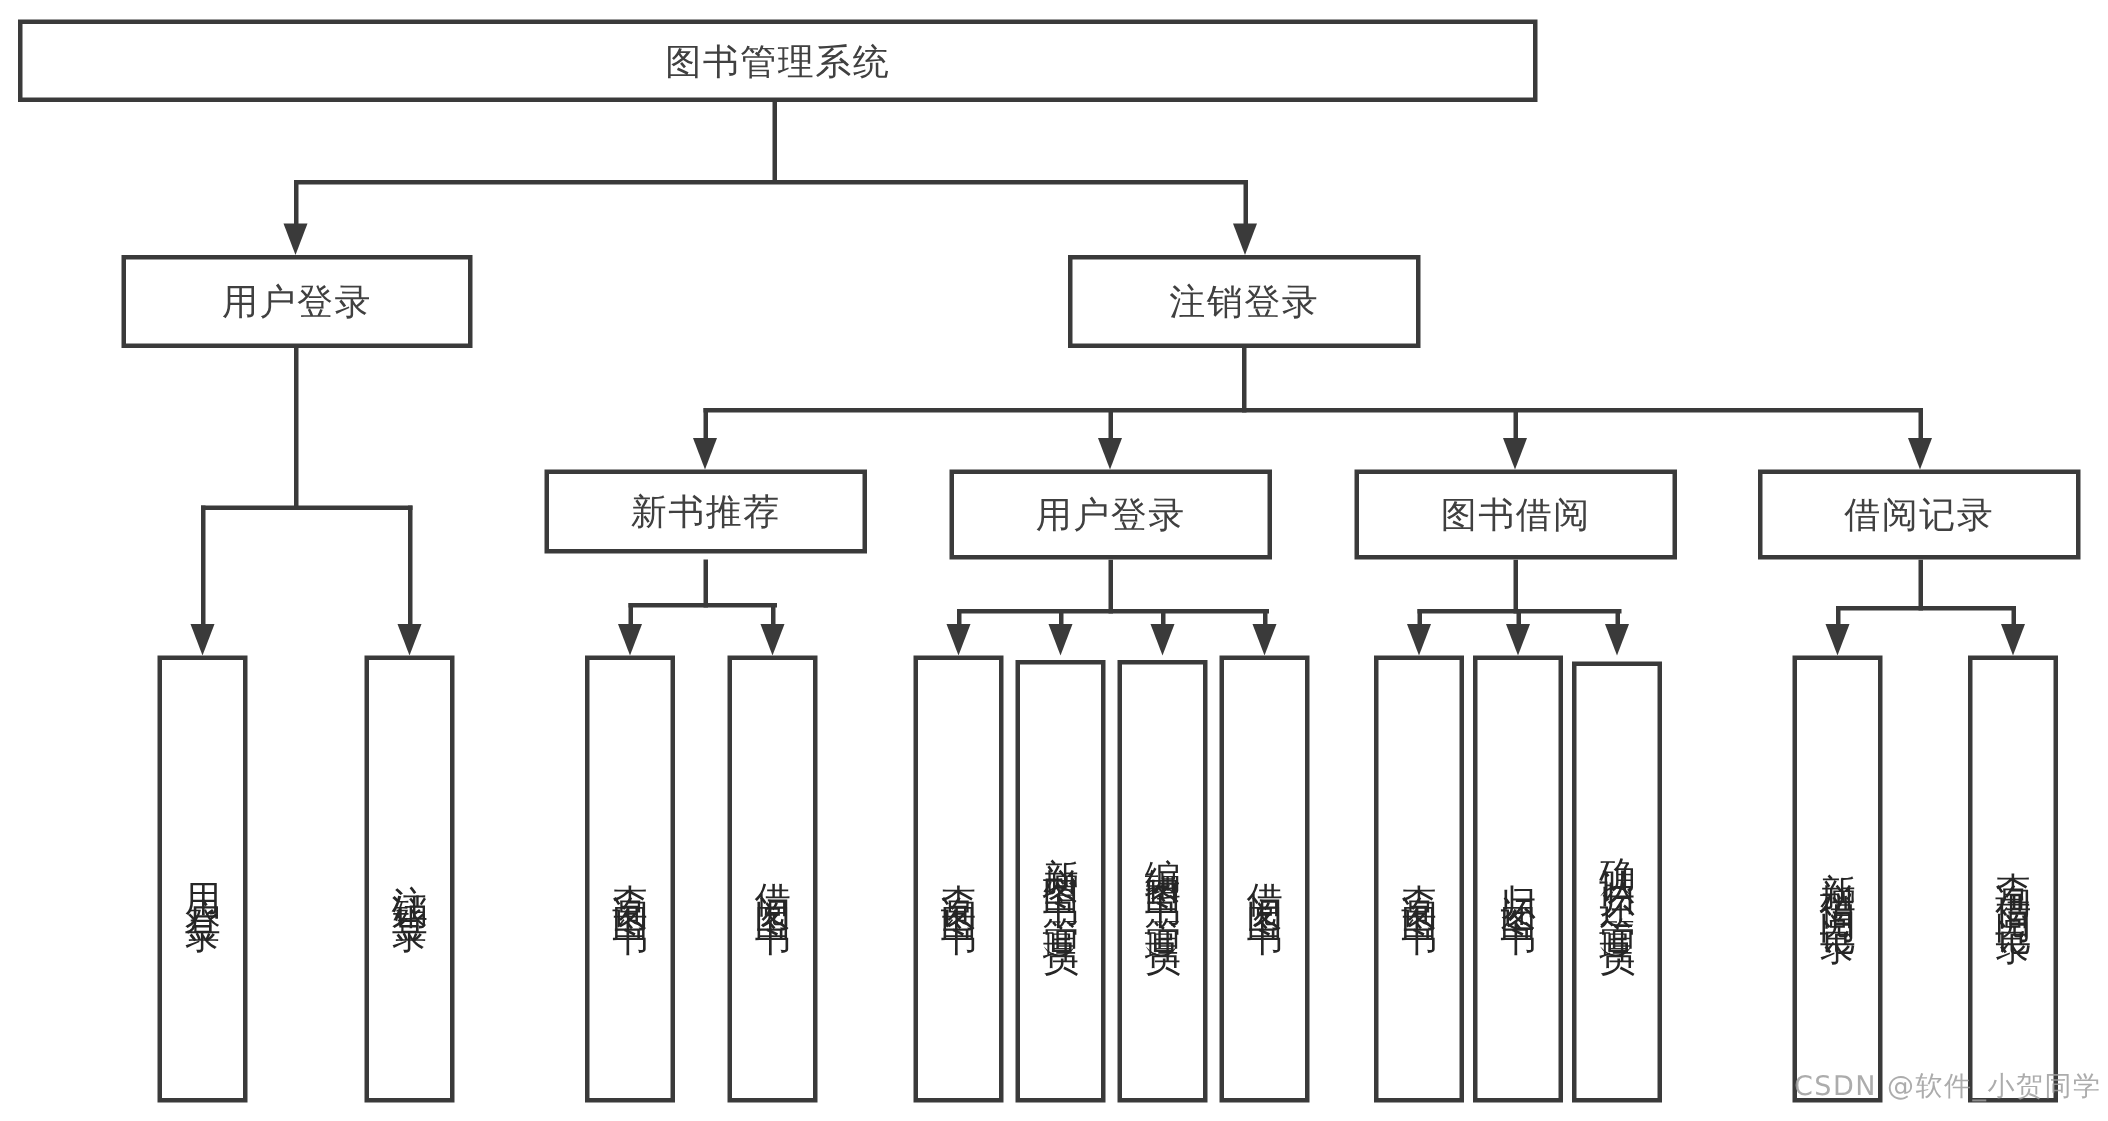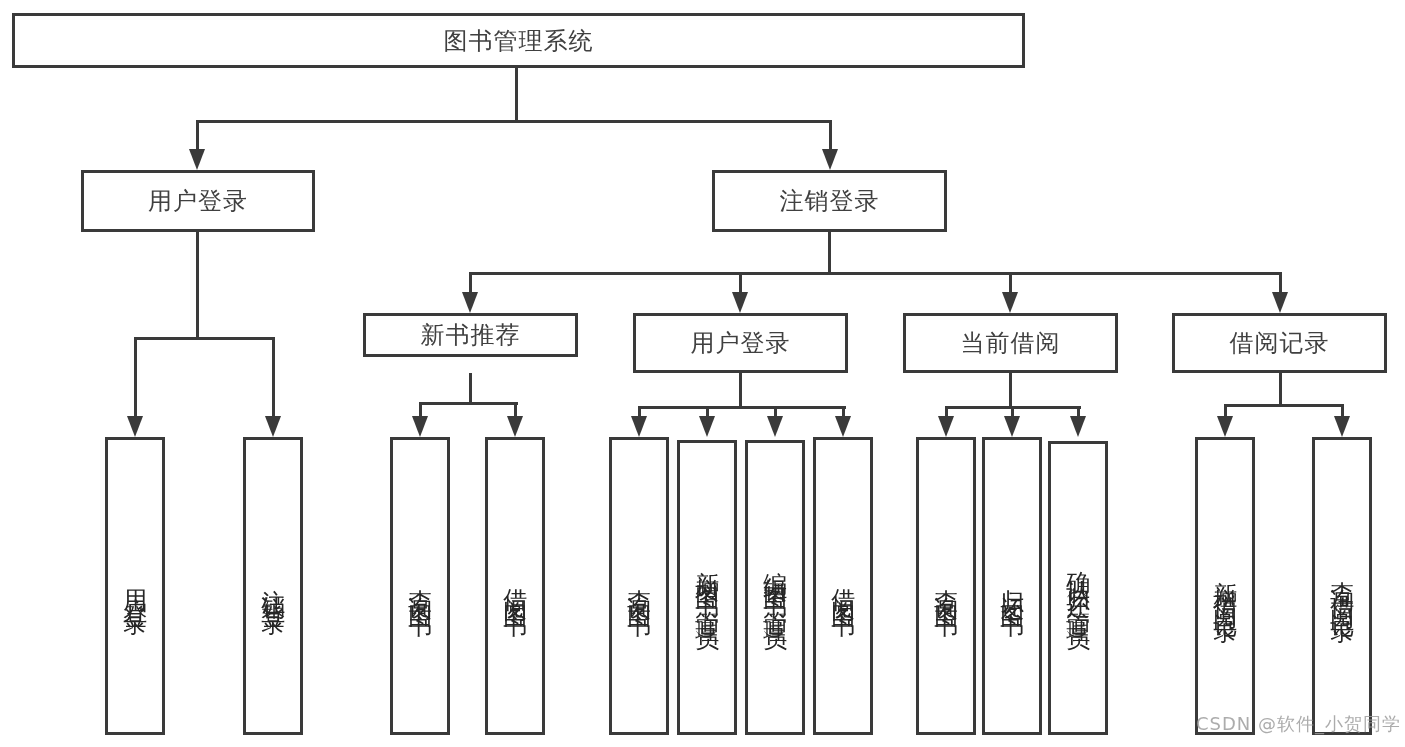--- a/index.html
+++ b/index.html
@@ -101,23 +101,23 @@
   <div class="hl" style="left:469px; top:272px; width:813px;"></div>
   <div class="vl" style="left:469px; top:272px; height:25px;"></div>
   <div class="arrow" style="left:462px; top:292px;"></div>
   <div class="vl" style="left:739px; top:272px; height:25px;"></div>
   <div class="arrow" style="left:732px; top:292px;"></div>
   <div class="vl" style="left:1009px; top:272px; height:25px;"></div>
   <div class="arrow" style="left:1002px; top:292px;"></div>
   <div class="vl" style="left:1279px; top:272px; height:25px;"></div>
   <div class="arrow" style="left:1272px; top:292px;"></div>
 
-  <div class="box" style="left:363px; top:313px; width:215px; height:44px;">新书推荐</div>
+  <div class="box" style="left:363px; top:313px; width:215px; height:56px;">新书推荐</div>
   <div class="box" style="left:633px; top:313px; width:215px; height:60px;">用户登录</div>
-  <div class="box" style="left:903px; top:313px; width:215px; height:60px;">当前借阅</div>
+  <div class="box" style="left:903px; top:313px; width:215px; height:60px;">图书借阅</div>
   <div class="box" style="left:1172px; top:313px; width:215px; height:60px;">借阅记录</div>
 
   <div class="vl" style="left:196px; top:232px; height:108px;"></div>
   <div class="hl" style="left:134px; top:337px; width:141px;"></div>
   <div class="vl" style="left:134px; top:337px; height:85px;"></div>
   <div class="arrow" style="left:127px; top:416px;"></div>
   <div class="vl" style="left:272px; top:337px; height:85px;"></div>
   <div class="arrow" style="left:265px; top:416px;"></div>
 
   <div class="vl" style="left:469px; top:373px; height:32px;"></div>

